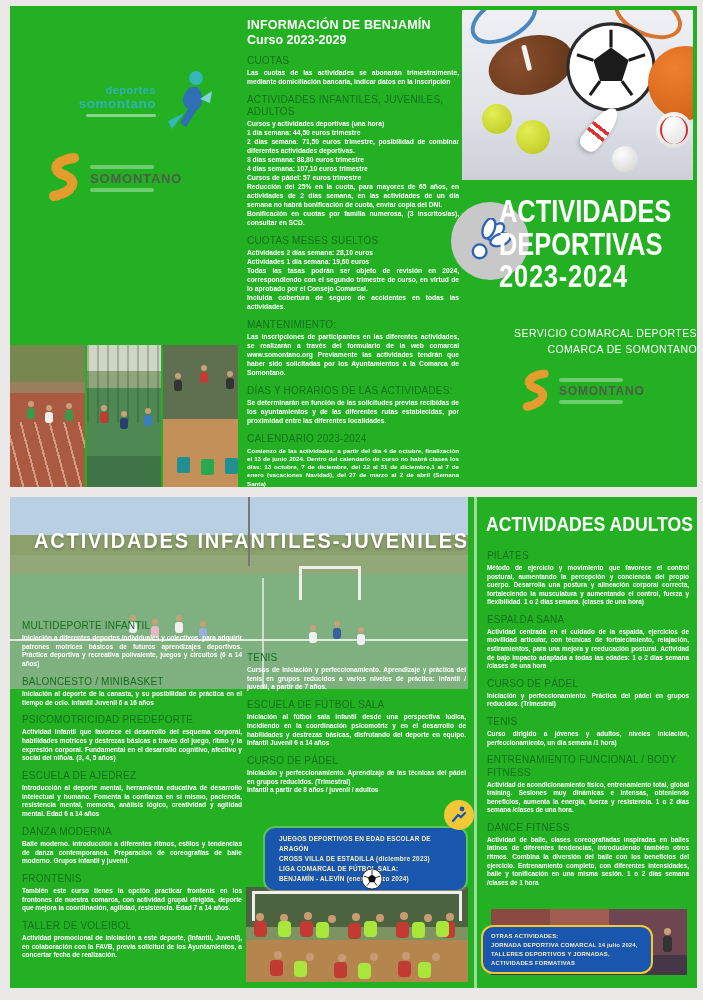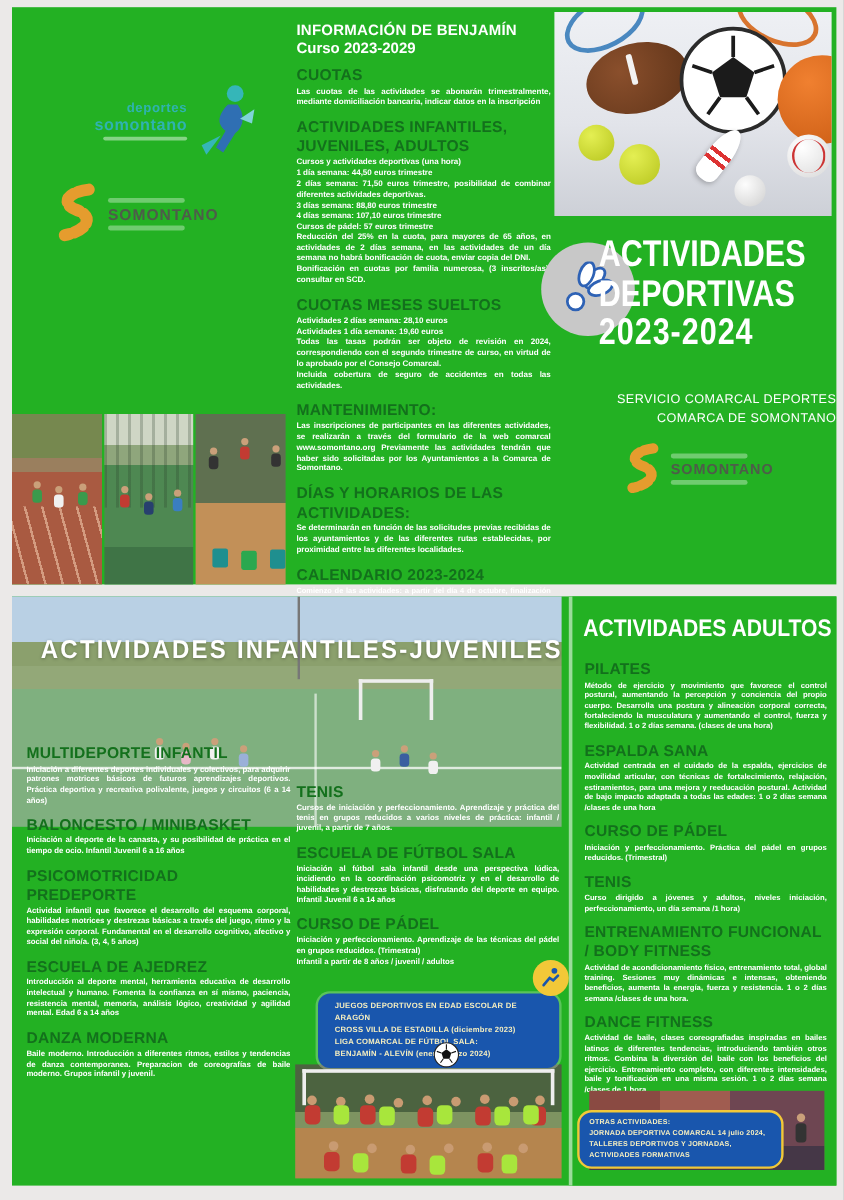--- a/index.html
+++ b/index.html
@@ -8,21 +8,21 @@
   }
   *{box-sizing:border-box;margin:0;padding:0}
   body{background:#bbb;font-family:"Liberation Sans",sans-serif}
   .canvas{position:relative;width:703px;height:1000px;background:var(--paper);overflow:hidden;margin:0 auto}
   .page{position:absolute;left:10px;width:687px;background:var(--green)}
   .page1{top:6px;height:481px}
   .page2{top:497px;height:491px}
 
   
   .sec{margin-top:7px}
-  .sec h4{font-size:13px;line-height:1.25;color:var(--dkgreen);font-weight:bold;letter-spacing:.2px;margin-bottom:1.5px}
+  .sec h4{font-size:10px;line-height:1.25;color:var(--dkgreen);font-weight:normal;letter-spacing:.2px;margin-bottom:1.5px}
   .sec .body{font-size:6.7px;line-height:1.34;color:#fff;font-weight:bold;white-space:pre-line;text-align:justify}
   .p1-info .sec:last-child .body{font-size:6.2px}
 
   
   .p1-left{position:absolute;left:0;top:0;width:230px;height:481px}
   .logo-deportes{position:absolute;left:28px;top:58px;width:176px;height:74px;display:flex;align-items:center;justify-content:flex-end;gap:4px}
   .ld-text{text-align:right;color:#2fb3b0;font-weight:bold;line-height:1.05}
   .ld-text .l1{font-size:11px;letter-spacing:.5px}
   .ld-text .l2{font-size:13.5px;letter-spacing:.5px}
   .ld-bar{height:3px;width:70px;background:rgba(255,255,255,.45);margin:3px 0 0 auto;border-radius:2px}
@@ -293,22 +293,30 @@
         <div class="sec">
           <h4>ESCUELA DE AJEDREZ</h4>
           <p class="body">Introducción al deporte mental, herramienta educativa de desarrollo intelectual y humano. Fomenta la confianza en sí mismo, paciencia, resistencia mental, memoria, análisis lógico, creatividad y agilidad mental. Edad 6 a 14 años</p>
         </div>
 
         <div class="sec">
           <h4>DANZA MODERNA</h4>
           <p class="body">Baile moderno. Introducción a diferentes ritmos, estilos y tendencias de danza contemporanea. Preparacion de coreografías de baile moderno. Grupos infantil y juvenil.</p>
         </div>
 
-
-
+        <div class="sec">
+          <h4>FRONTENIS</h4>
+          <p class="body">También este curso tienes la opción practicar frontenis en los frontones de nuestra comarca, con actividad grupal dirigida,  deporte que mejora la coordinación, agilidad, resistencia. Edad 7 a 14 años.</p>
+        </div>
+
+
+        <div class="sec">
+          <h4>TALLER DE VOLEIBOL</h4>
+          <p class="body">Actividad promocional de iniciación a este deporte, (Infantil, Juvenil), en colaboración con la FAVB, previa solicitud  de los Ayuntamientos, a concertar fecha de realización.</p>
+        </div>
       </div>
 
     <div class="p2-mid">
 
         <div class="sec">
           <h4>TENIS</h4>
           <p class="body">Cursos de iniciación y perfeccionamiento. Aprendizaje y práctica del tenis en grupos reducidos a varios niveles de práctica: infantil / juvenil, a partir de 7 años.</p>
         </div>
 
         <div class="sec">

